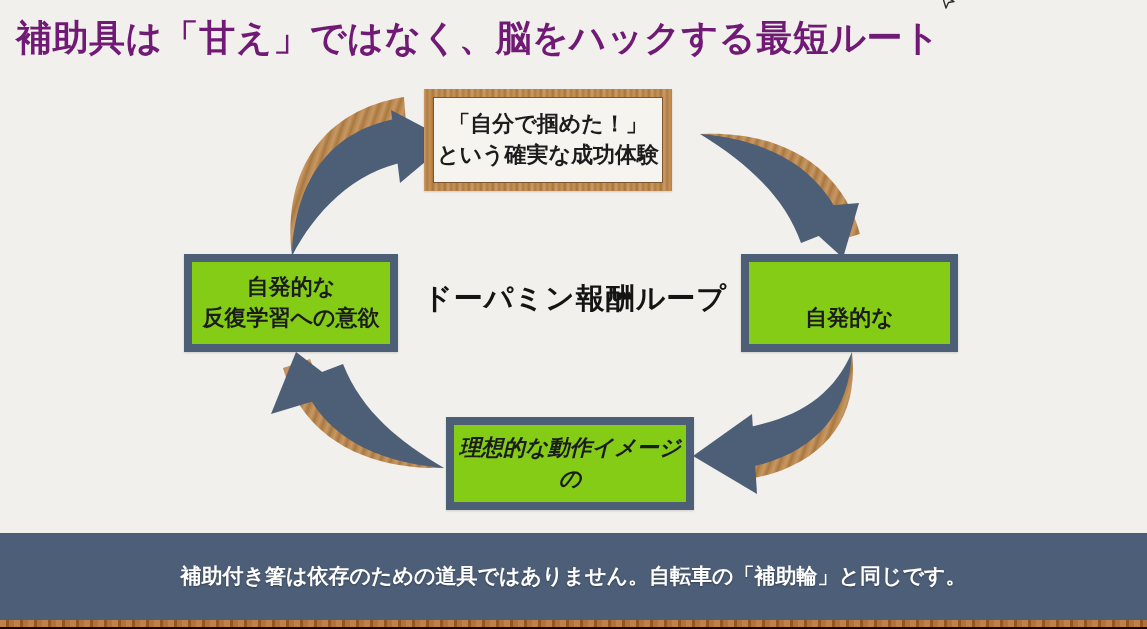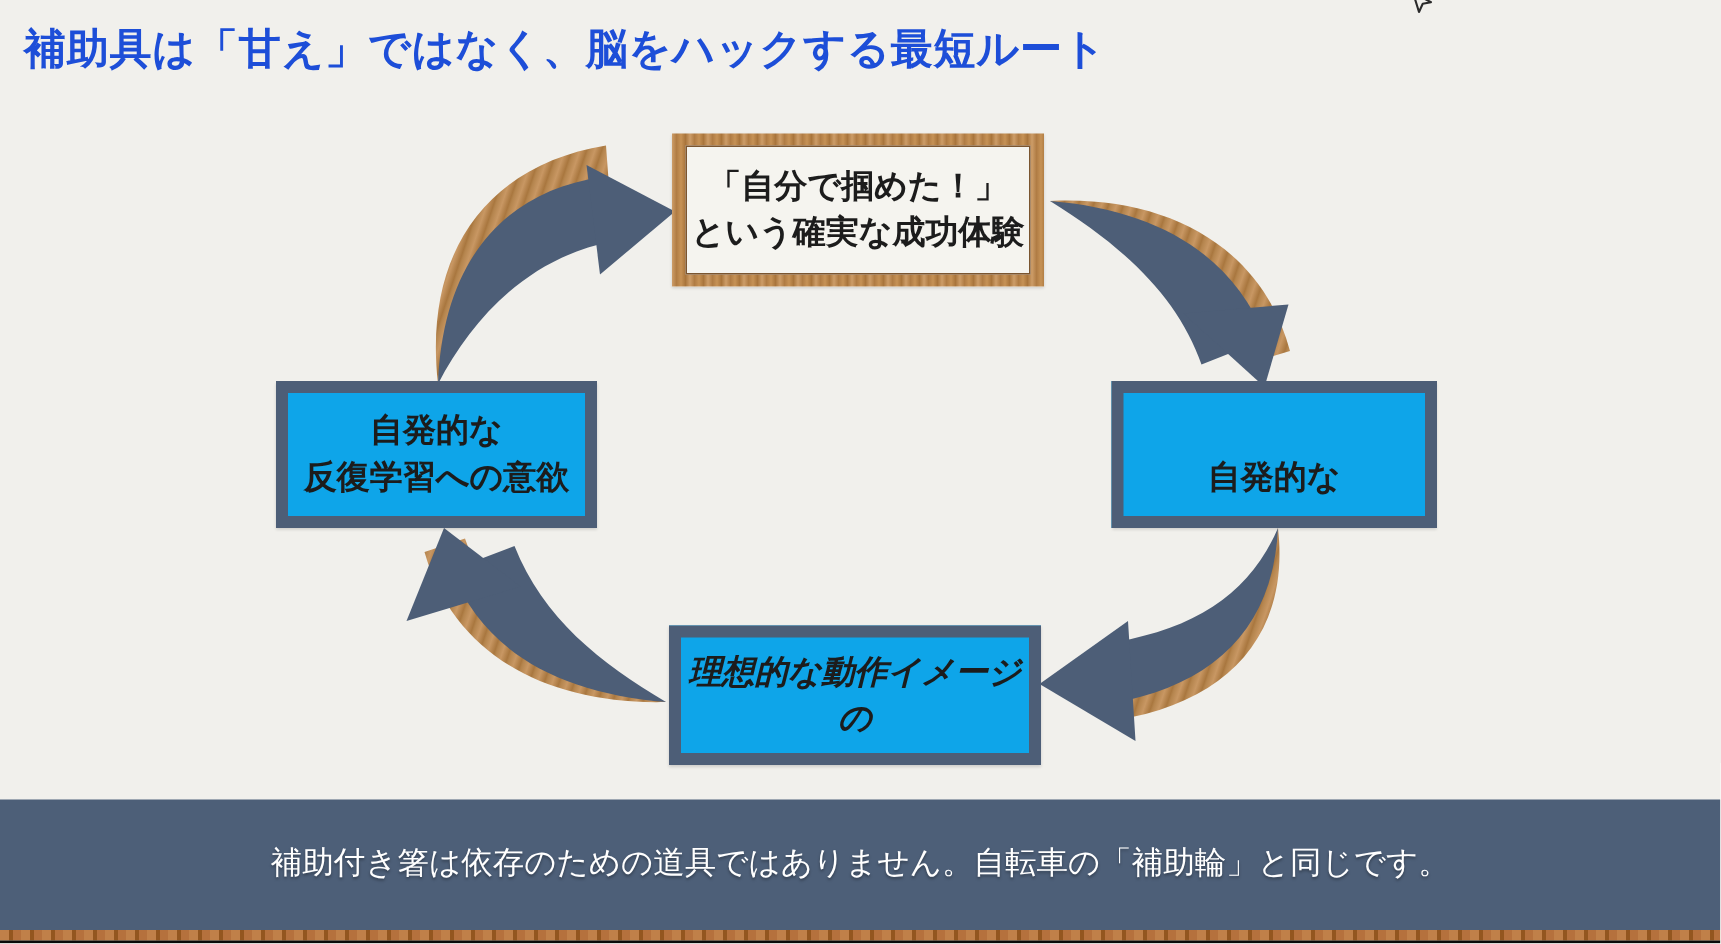--- a/index.html
+++ b/index.html
@@ -3,53 +3,53 @@
 <meta charset="utf-8">
 <style>
   html,body{margin:0;padding:0;}
   body{font-family:"Liberation Sans","DejaVu Sans",sans-serif;}
   .stage{
     position:relative; width:1147px; height:629px; overflow:hidden;
     background:#f1f0ec;
   }
   .title{
     position:absolute; left:16px; top:14px; margin:0;
-    font-size:28px; font-weight:800; color:#1d4ed8; letter-spacing:0.5px;
+    font-size:36px; font-weight:800; color:#701a75; letter-spacing:0.5px;
     white-space:nowrap;
   }
   .arrows{ position:absolute; left:0; top:0; pointer-events:none; }
   .node{
     position:absolute; box-sizing:border-box;
     display:flex; align-items:center; justify-content:center;
     text-align:center; font-weight:700; color:#1c1c1c;
-    background:#0ea5e9; border:8px solid #4d5e77;
+    background:#84cc16; border:8px solid #4d5e77;
     font-size:22px; line-height:1.4;
     box-shadow:0 1px 2px rgba(0,0,0,0.15);
   }
   .node-top{
-    left:448px; top:89px; width:248px; height:102px;
+    left:424px; top:89px; width:248px; height:102px;
     border:none; padding:9px;
     background:repeating-linear-gradient(90deg,#cd9d68 0px,#b07c44 3px,#c69256 6px,#a9753c 9px,#cd9d68 12px);
   }
   .node-top .inner{
     width:100%; height:100%; background:#f5f4ef; border:1px solid #7a5530;
     display:flex; align-items:center; justify-content:center; text-align:center;
   }
   .node-right{ left:741px; top:254px; width:217px; height:98px; }
   .node-left{ left:184px; top:254px; width:214px; height:98px; }
   .node-bottom{ left:446px; top:417px; width:248px; height:93px;font-style:italic; }
   .center-label{
     position:absolute; left:413px; top:279px; width:324px;
     text-align:center; font-size:29px; font-weight:800; color:#141414;
     letter-spacing:1px; white-space:nowrap;
   }
   .footer{
     position:absolute; left:0; top:533px; width:1147px; height:87px;
     background:#4d5f78; color:#ffffff; text-align:center;
-    font-size:21px; font-weight:400; line-height:1.62;
+    font-size:21px; font-weight:700; line-height:1.62;
     display:flex; flex-direction:column; justify-content:center;
     text-shadow:0 1px 2px rgba(0,0,0,0.35);
   }
   .wood-strip{
     position:absolute; left:0; top:620px; width:1147px; height:7px;
     background:repeating-linear-gradient(90deg,#c08049 0px,#c08049 6px,#93561f 6px,#93561f 9px,#b5713d 9px,#b5713d 14px);
   }
   .black-strip{
     position:absolute; left:0; top:627px; width:1147px; height:2px; background:#0a0a0a;
   }
@@ -121,20 +121,21 @@
     </div>
   </div>
 
   <div class="node node-left">
     <div>
       <span>自発的な</span><br>
       <span>反復学習への意欲</span>
     </div>
   </div>
 
+  <div class="center-label">ドーパミン報酬ループ</div>
 
   <div class="footer">
     <div>補助付き箸は依存のための道具ではありません。自転車の「補助輪」と同じです。</div>
   </div>
 
   <div class="wood-strip"></div>
   <div class="black-strip"></div>
 
   <svg class="cursor" width="18" height="18" viewBox="0 0 18 18" aria-hidden="true">
     <path d="M4 1 L8 14 L10.5 8.5 L16 7.5 Z" fill="#f1f0ec" stroke="#2a2a2a" stroke-width="1.4" stroke-linejoin="round"></path>

